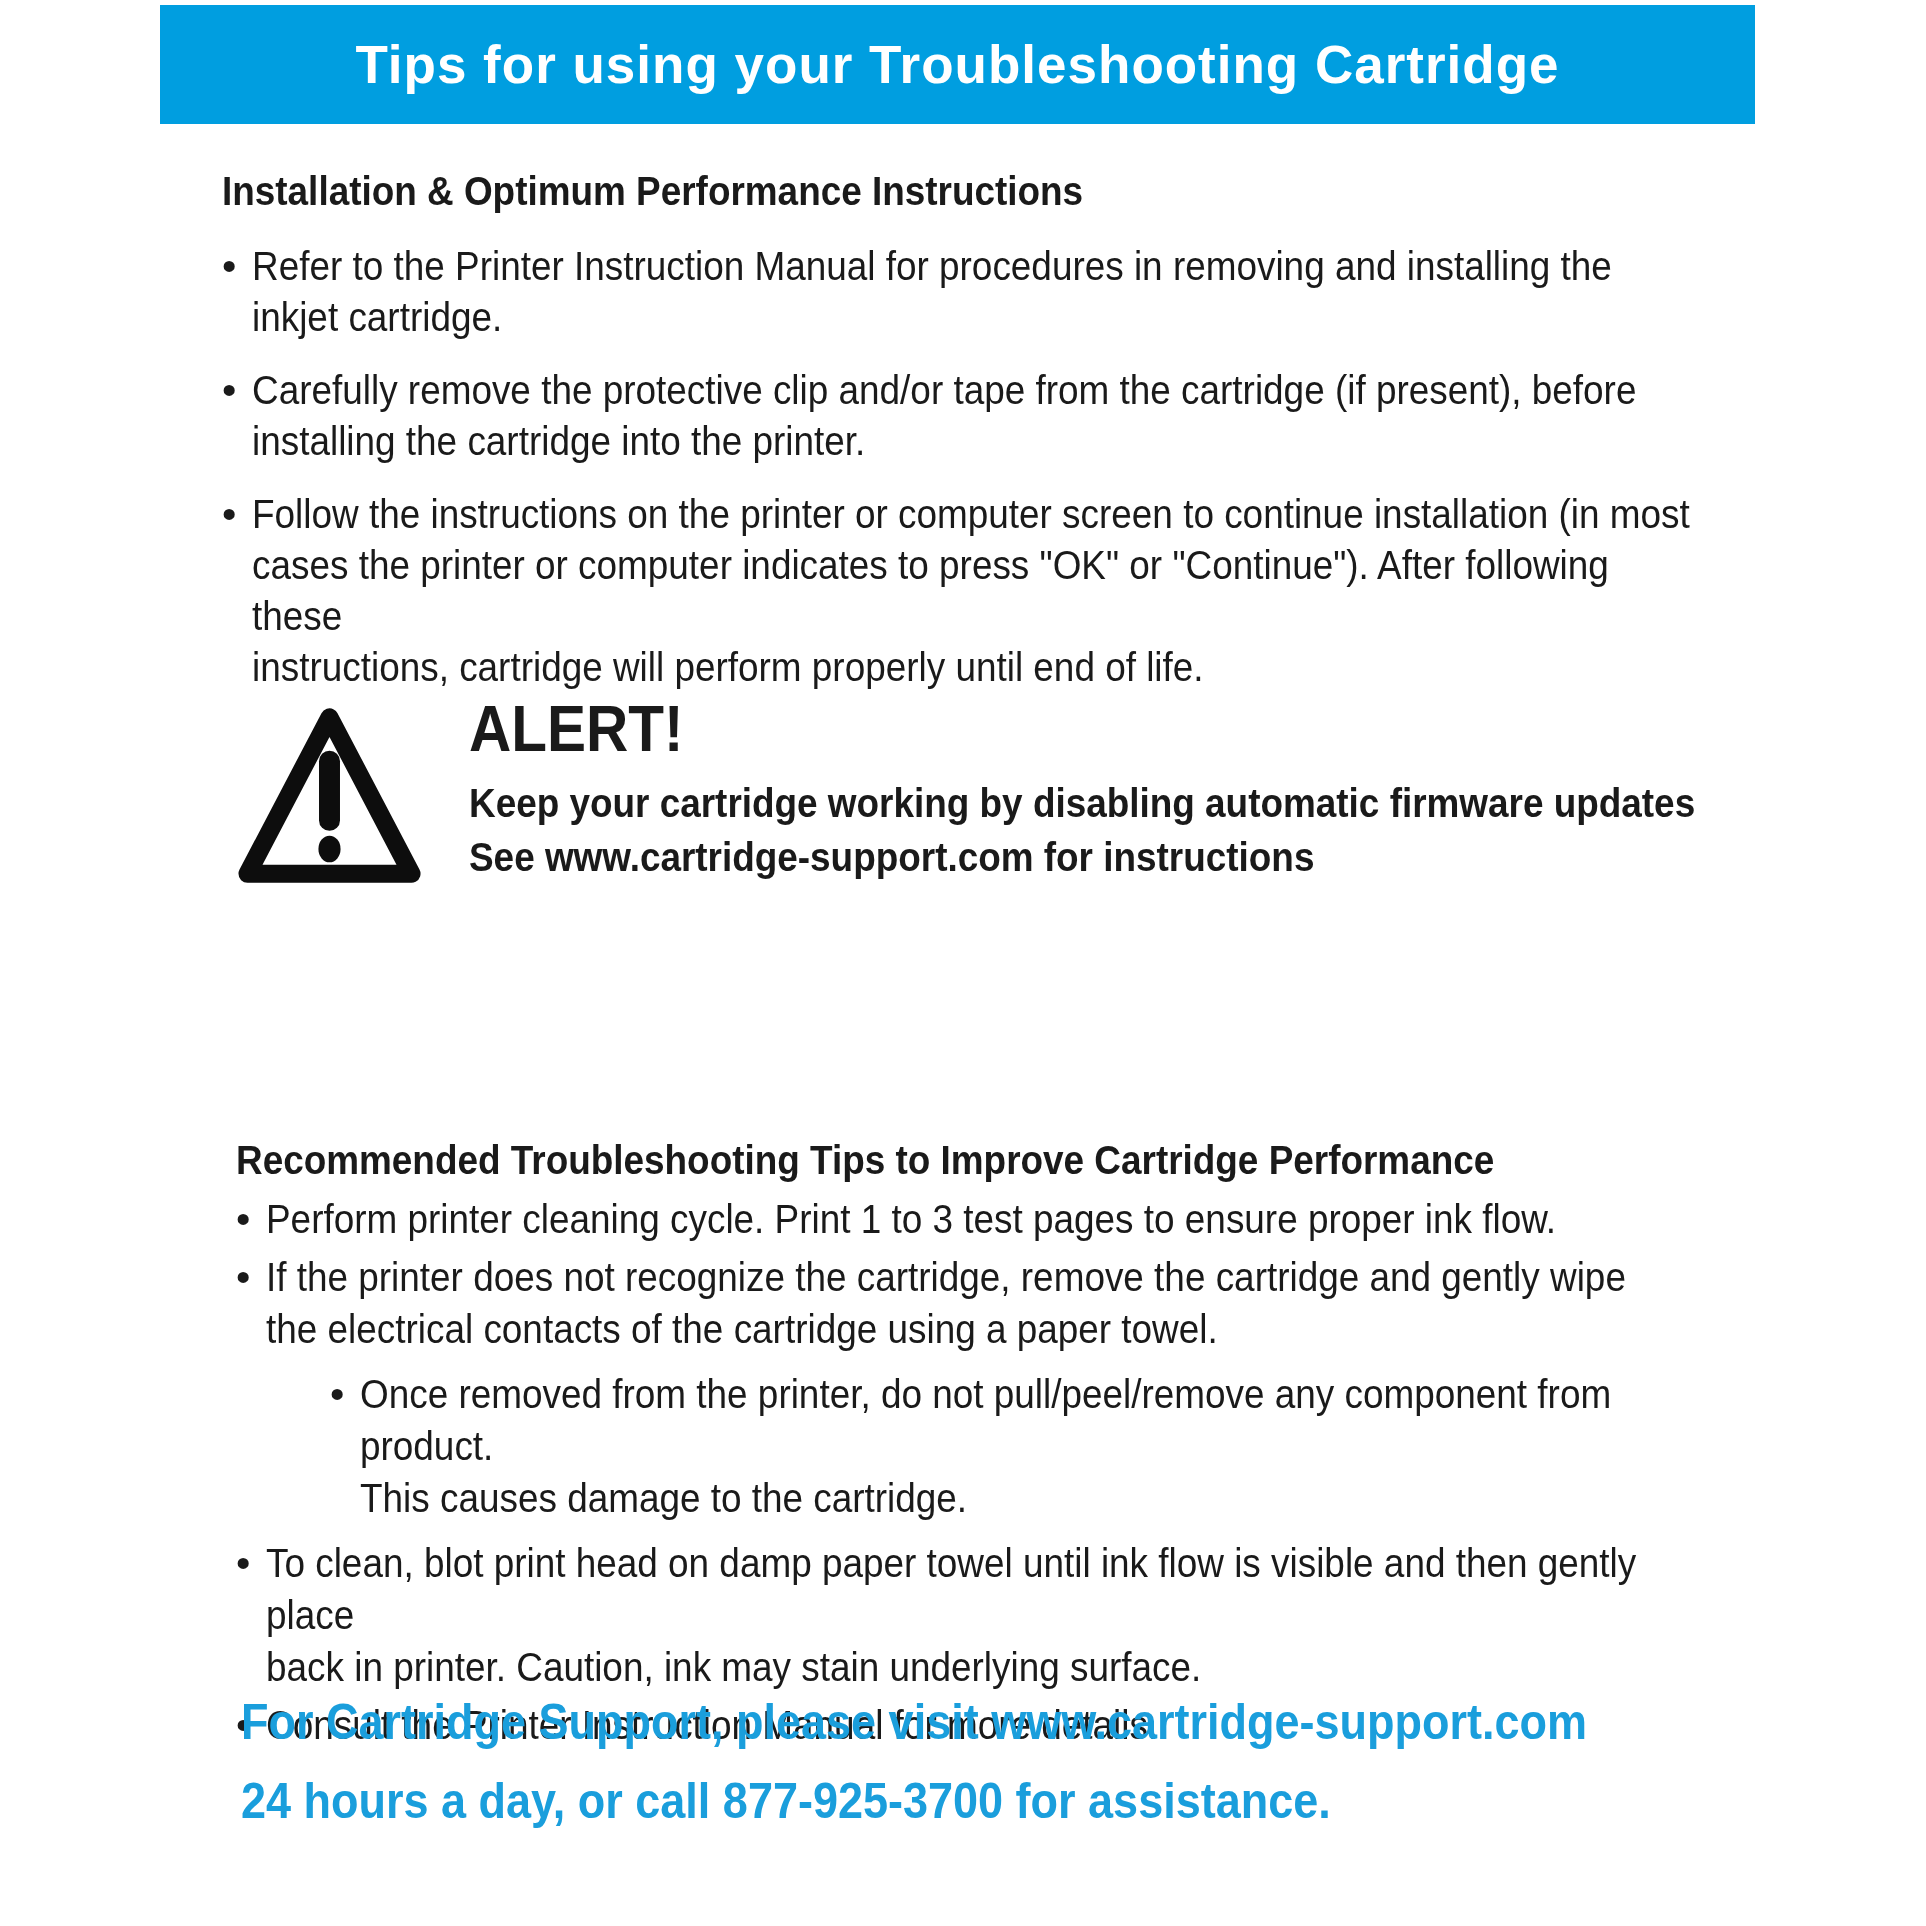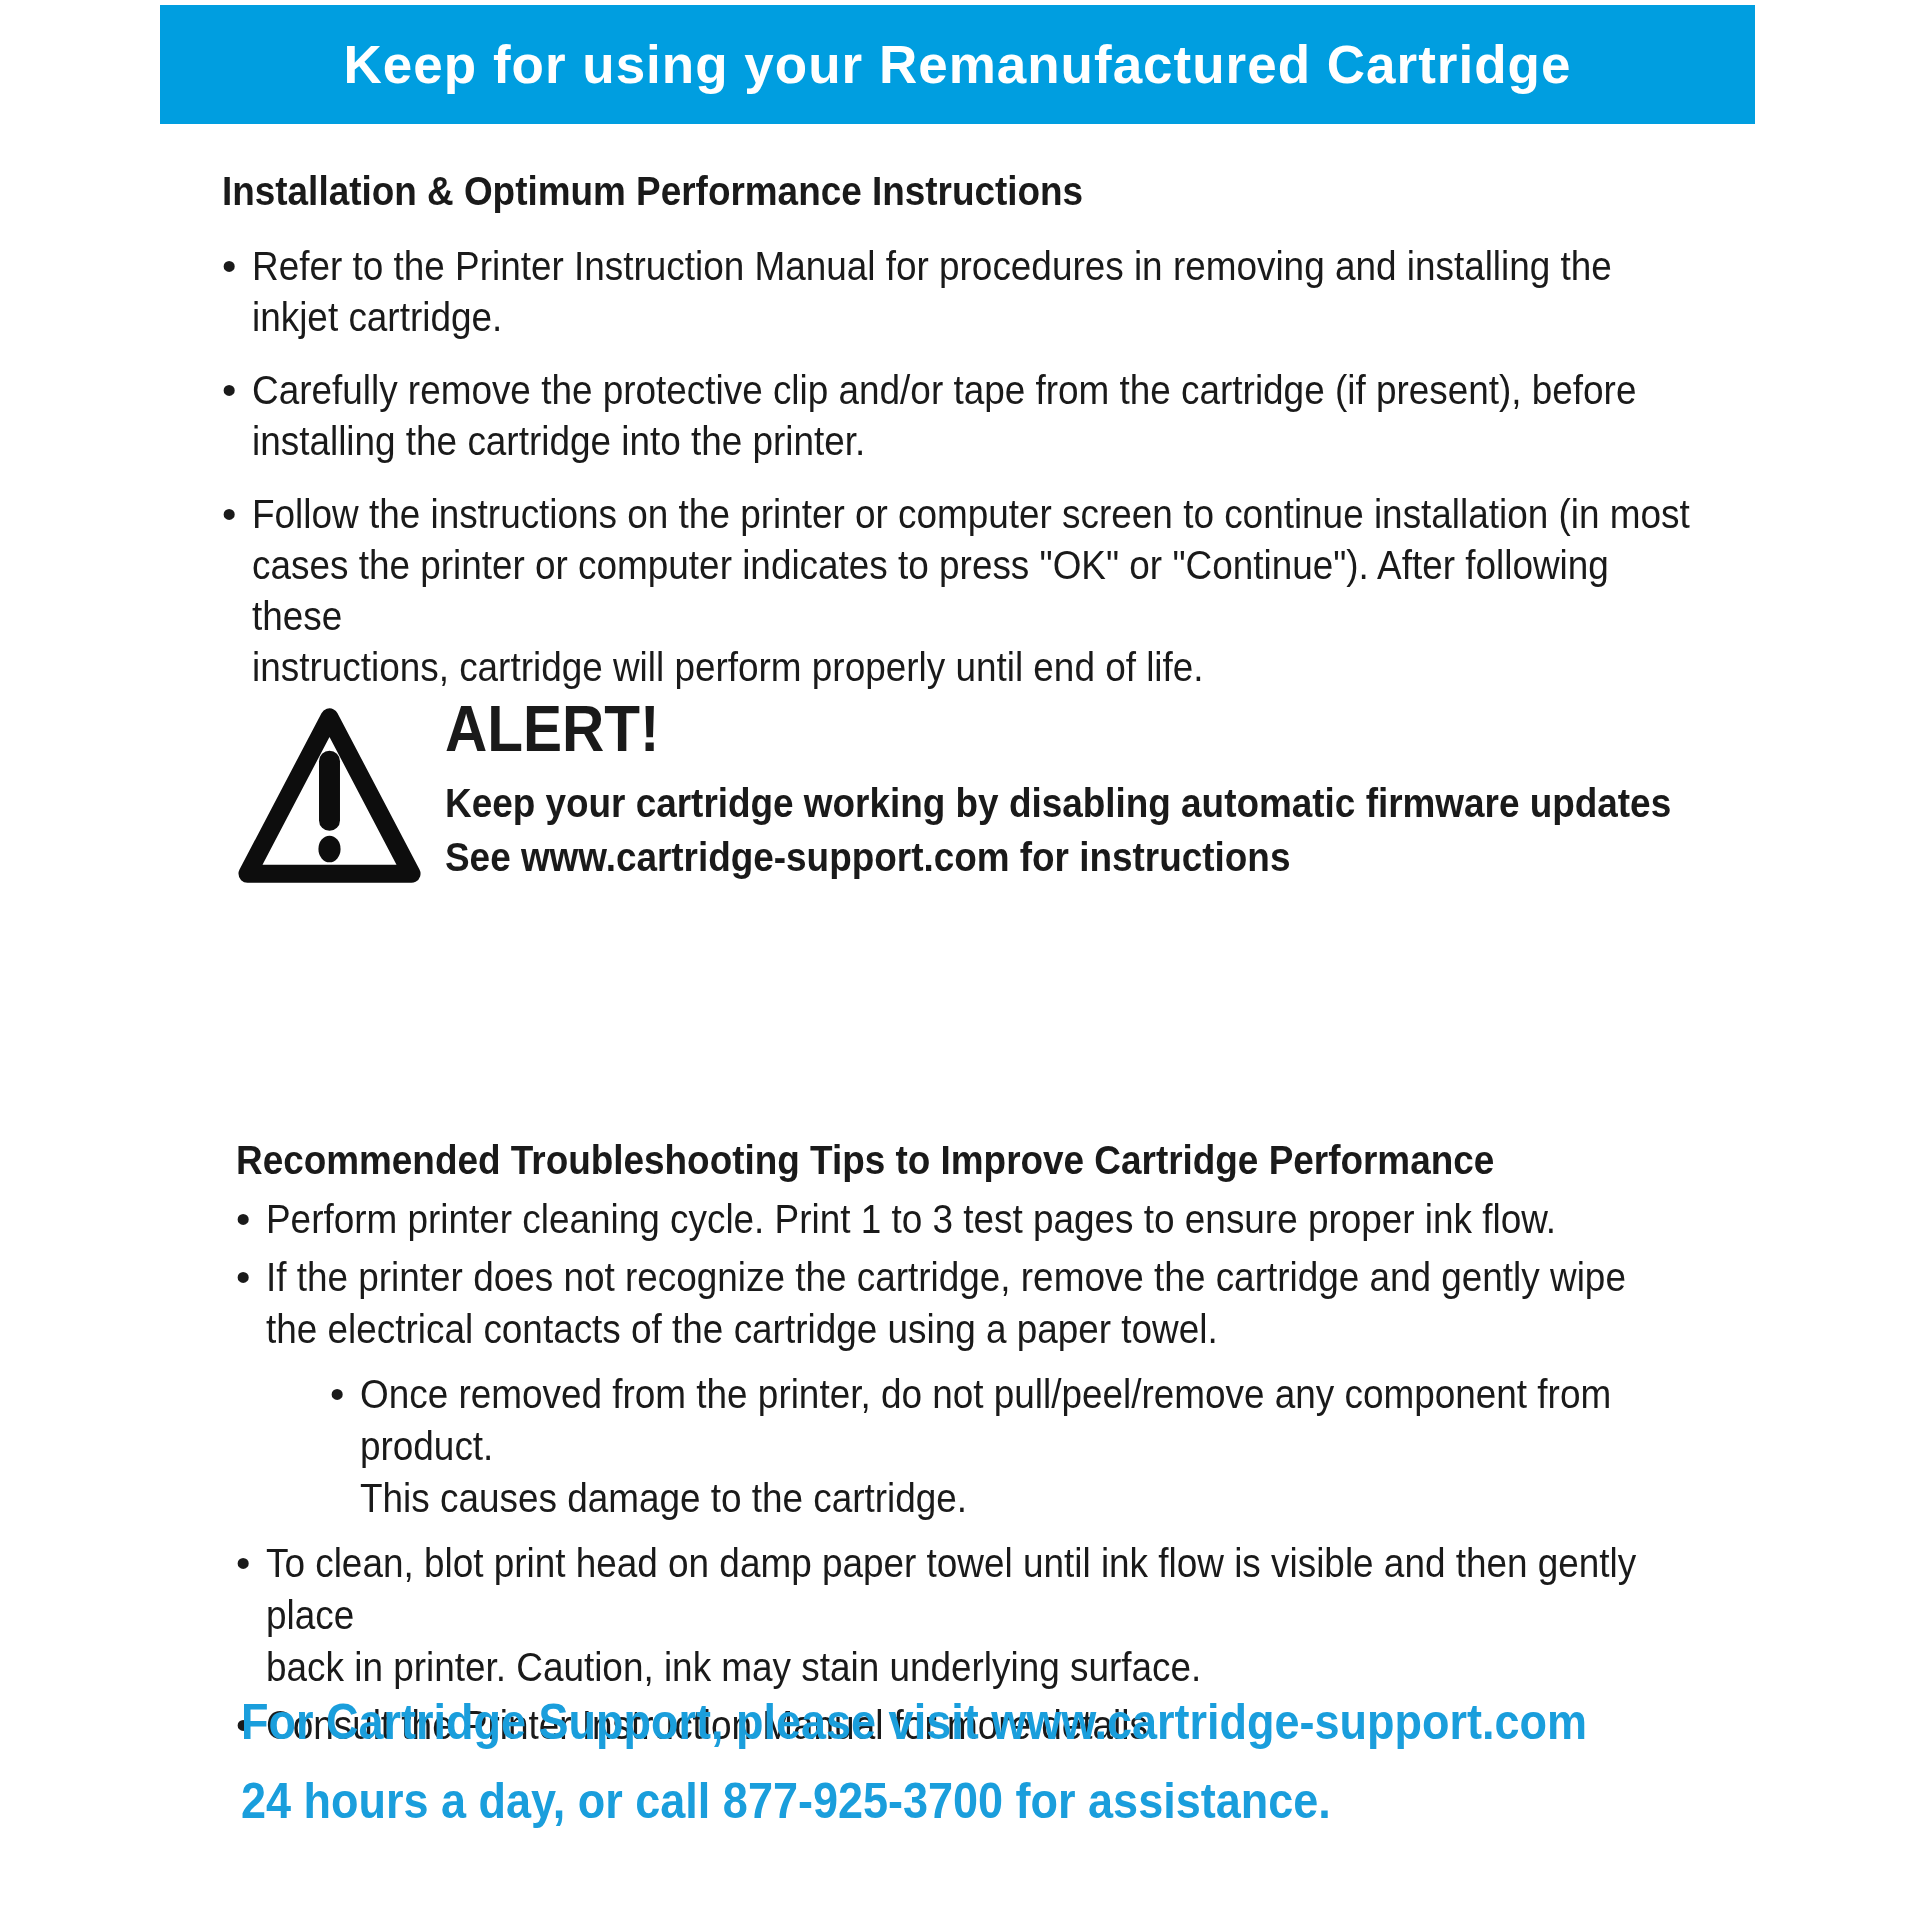--- a/index.html
+++ b/index.html
@@ -68,21 +68,21 @@
   #sec2-bullets .btext, #sec2-bullets .marker { line-height: 52px; }
   .bullet.sub { margin-left: 94px; margin-top: 13px !important; margin-bottom: 13px; }
 
   
   #alert {
     position: absolute;
     left: 238px;
     top: 693px;
     display: flex;
     align-items: flex-start;
-    gap: 24px;
+    gap: 48px;
   }
   #alert svg { display: block; margin-top: 8px; }
   .alert-title {
     font-size: 65px;
     font-weight: bold;
     line-height: 71px;
     margin-bottom: 12px;
     white-space: nowrap;
   }
   .alert-line {
@@ -103,21 +103,21 @@
     line-height: 79px;
   }
   .footer-line { white-space: nowrap; }
 </style>
 </head>
 <body>
 
 <div class="page">
 
   <div class="bar" id="bar1">
-    <span class="bar-title">Keep for using your Remanufactured Cartridge</span>
+    <span class="bar-title">Tips for using your Troubleshooting Cartridge</span>
   </div>
 
   <h2 class="sec-heading cond" id="sec1-heading">Installation &amp; Optimum Performance Instructions</h2>
 
   <div class="bullet-list" id="sec1-bullets">
     <div class="bullet">
       <span class="marker">•</span>
       <div class="btext cond-block">Refer to the Printer Instruction Manual for procedures in removing and installing the
 inkjet cartridge.</div>
     </div>

